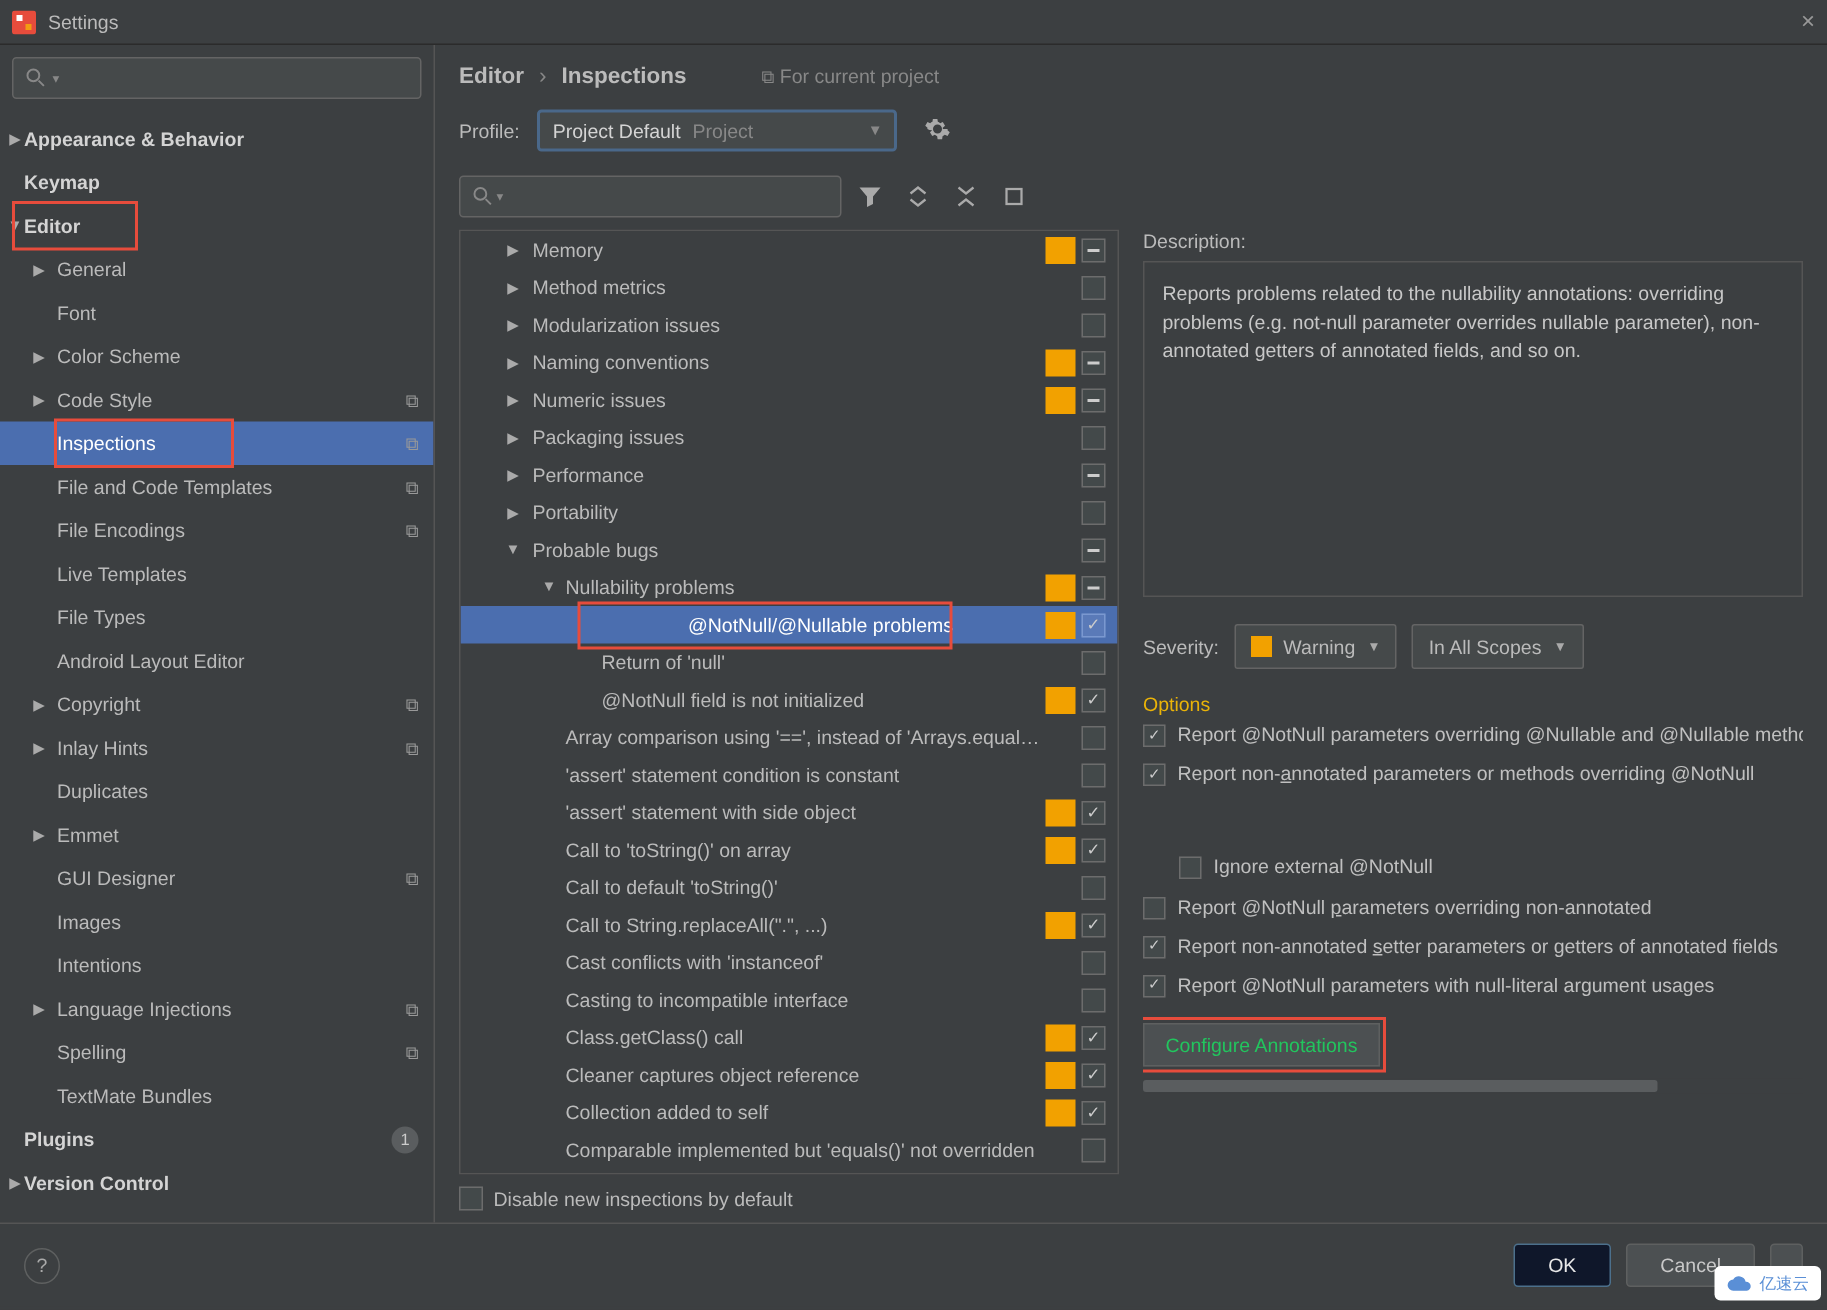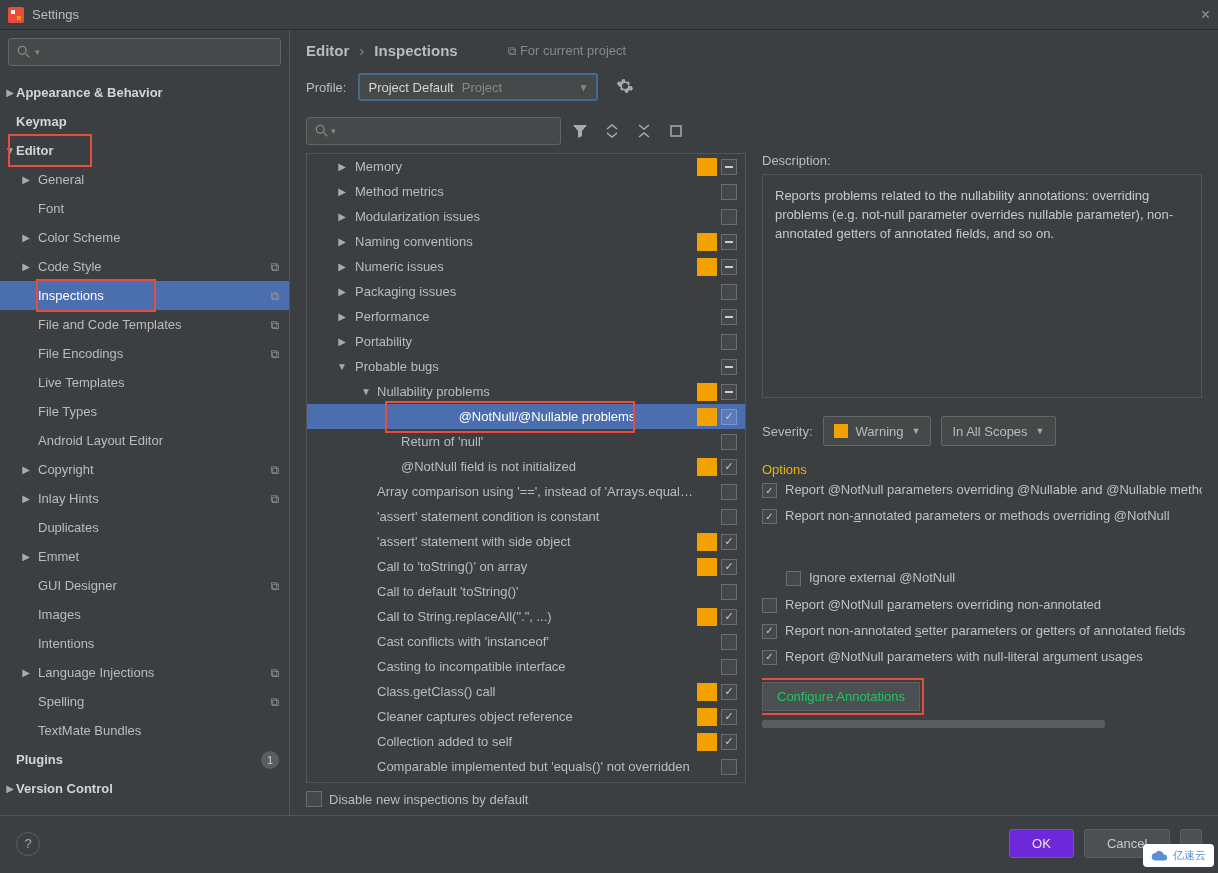--- a/index.html
+++ b/index.html
@@ -79,21 +79,21 @@
 .opt-cb.checked::after { content: "✓"; font-size: 10px; color: #ccc; }
 .opt-txt { flex: 1; color: #c0c0c0; white-space: nowrap; overflow: hidden; }
 .opt-txt u { text-decoration: underline; }
 .cfg-btn { border: 1px solid #5e6060; background: #4c5052; padding: 6px 14px; display: inline-block; margin-top: 8px; color: #22c55e; cursor: pointer; }
 .disable-row { display: flex; align-items: flex-end; gap: 7px; padding: 8px 16px; }
 .disable-cb { width: 16px; height: 16px; border: 1px solid #6c6c6c; background: #43494a; }
 .footer { height: 56px; border-top: 1px solid #555; display: flex; align-items: center; padding: 0 16px; background: #3c3f41; }
 .help-btn { width: 24px; height: 24px; border: 1px solid #5e6060; border-radius: 50%; display: flex; align-items: center; justify-content: center; color: #aaa; cursor: pointer; }
 .footer .spacer { flex: 1; }
 .btn { padding: 6px 22px; margin-left: 10px; border: 1px solid #5e6060; background: #4c5052; color: #c8c8c8; cursor: pointer; border-radius: 3px; }
-.btn.primary { background: #6d28d9; border-color: #4c708c; color: #e8e8e8; }
+.btn.primary { background: #0f172a; border-color: #4c708c; color: #e8e8e8; }
 .watermark { position: absolute; right: 4px; bottom: 6px; background: #fff; padding: 4px 8px; border-radius: 4px; font-size: 11px; color: #5a8fd6; display: flex; align-items: center; gap: 4px; }
 .hscroll { height: 10px; background: #3c3f41; display: flex; }
 .hscroll .thumb { background: #5a5d5f; height: 8px; margin-top: 1px; border-radius: 2px; }
 </style>
 </head>
 <body>
 
 <div class="titlebar">
   <svg class="app-icon" viewBox="0 0 16 16">
       <rect width="16" height="16" rx="2" fill="#e74c3c"></rect>

